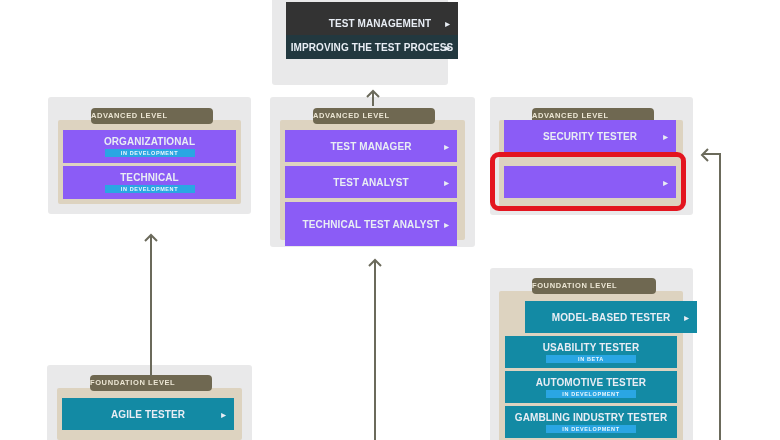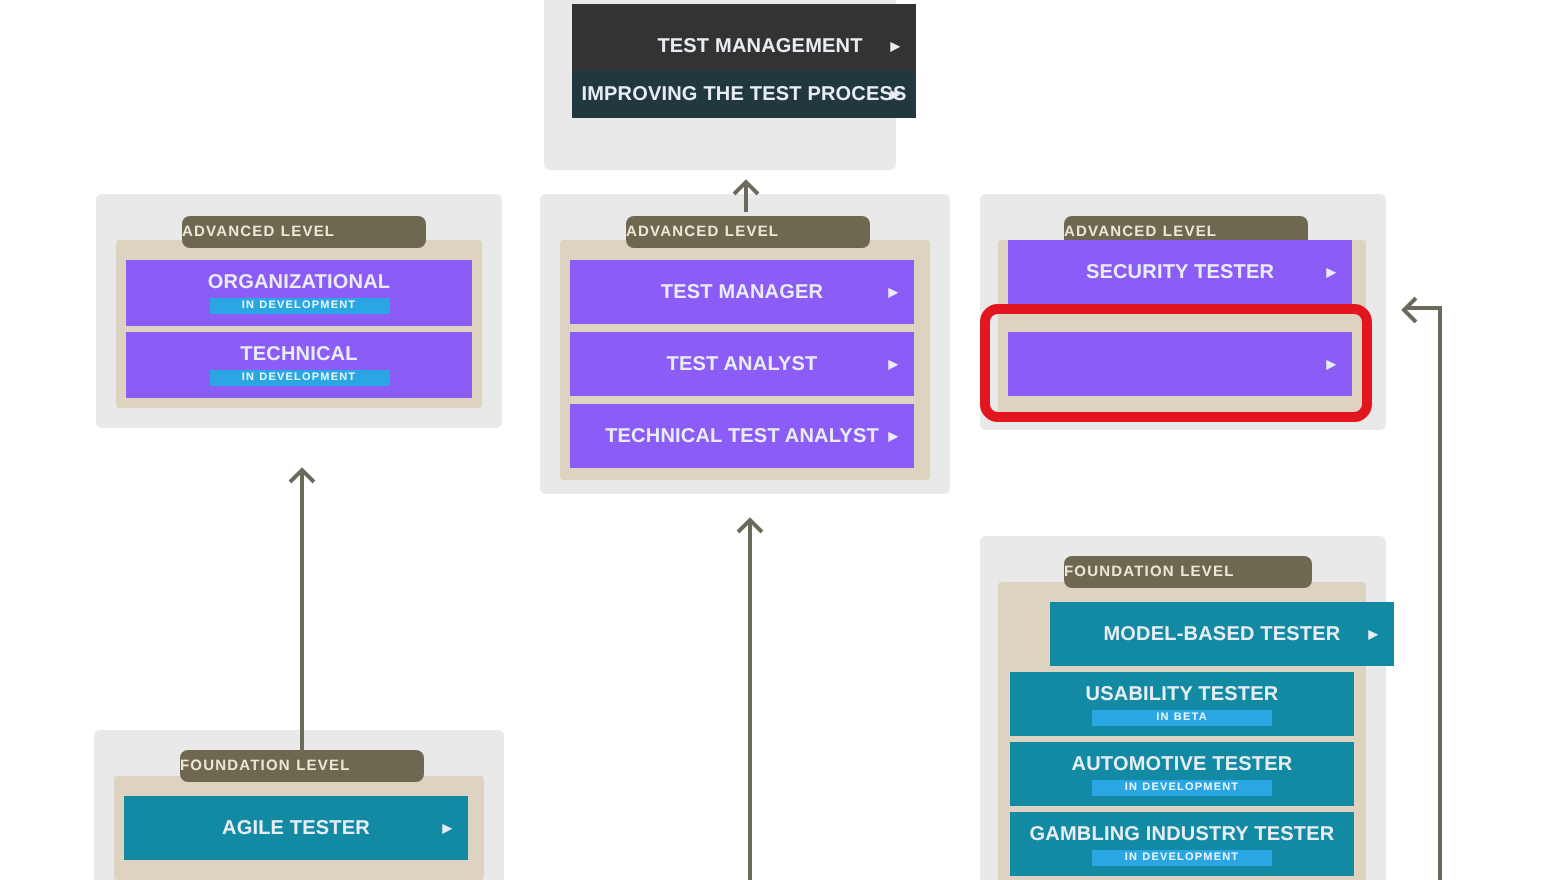--- a/index.html
+++ b/index.html
@@ -101,21 +101,21 @@
 <div class="panel-inner" style="left:280px; top:120px; width:185px; height:120px;"></div>
 <div class="level-tag" style="left:313px; top:108px; width:122px;">ADVANCED LEVEL</div>
 <div class="btn navy" style="left:285px; top:130px; width:172px; height:32px;">
   <span>TEST MANAGER</span>
   <span class="arrow">▶</span>
 </div>
 <div class="btn navy" style="left:285px; top:166px; width:172px; height:32px;">
   <span>TEST ANALYST</span>
   <span class="arrow">▶</span>
 </div>
-<div class="btn navy" style="left:285px; top:202px; width:172px; height:32px;">
+<div class="btn navy" style="left:285px; top:202px; width:172px; height:44px;">
   <span>TECHNICAL TEST ANALYST</span>
   <span class="arrow">▶</span>
 </div>
 
 <div class="panel" style="left:490px; top:97px; width:203px; height:118px;"></div>
 <div class="panel-inner" style="left:499px; top:120px; width:184px; height:88px;"></div>
 <div class="level-tag" style="left:532px; top:108px; width:122px;">ADVANCED LEVEL</div>
 <div class="btn navy" style="left:504px; top:120px; width:172px; height:32px;">
   <span>SECURITY TESTER</span>
   <span class="arrow">▶</span>

